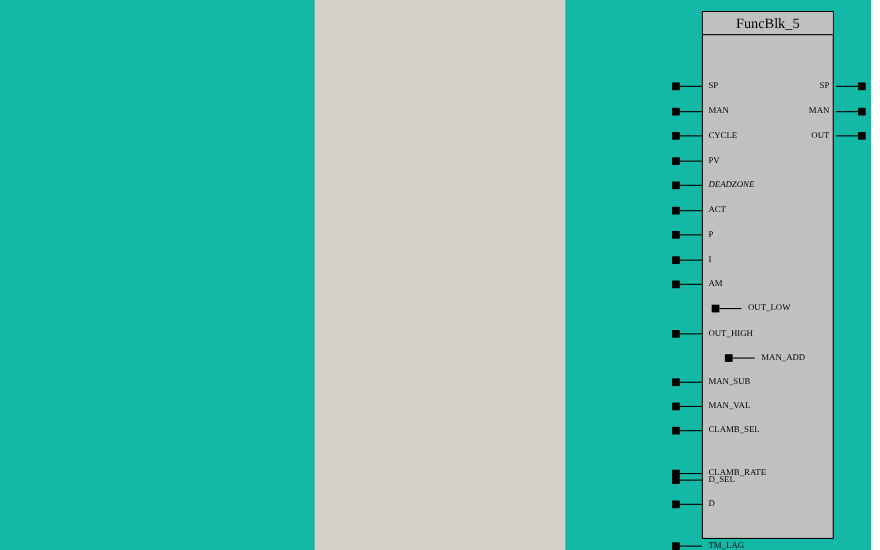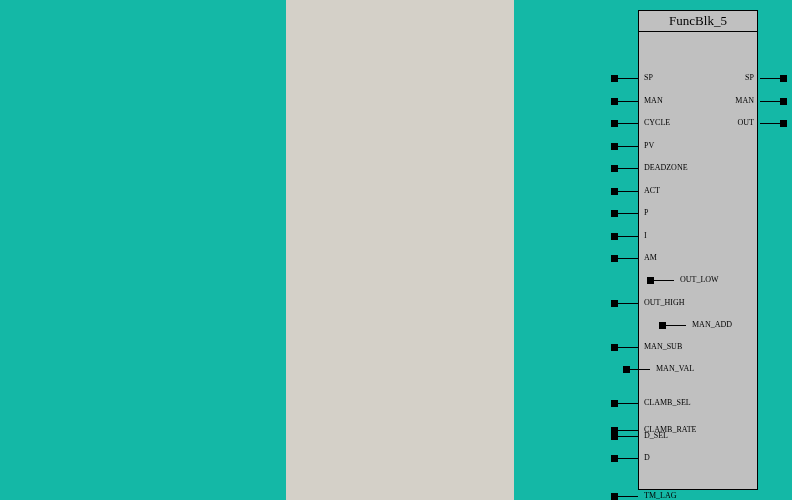--- a/index.html
+++ b/index.html
@@ -126,21 +126,21 @@
       <div class="pin pin-in" style="left:0;top:107px;width:120px;">
         <span class="term"></span>
         <span class="stub"></span>
         <span class="pin-label">CYCLE</span>
       </div>
       <div class="pin pin-in" style="left:0;top:130px;width:120px;text-decoration:underline;">
         <span class="term"></span>
         <span class="stub"></span>
         <span class="pin-label">PV</span>
       </div>
-      <div class="pin pin-in" style="left:0;top:152px;width:120px;">
+      <div class="pin pin-in" style="left:0;top:152px;width:120px;font-style:italic;">
         <span class="term"></span>
         <span class="stub"></span>
         <span class="pin-label">DEADZONE</span>
       </div>
       <div class="pin pin-in" style="left:0;top:175px;width:120px;">
         <span class="term"></span>
         <span class="stub"></span>
         <span class="pin-label">ACT</span>
       </div>
       <div class="pin pin-in" style="left:0;top:197px;width:120px;">
@@ -171,26 +171,26 @@
       <div class="pin pin-in" style="left:0;top:309px;width:120px;margin-left:48px;">
         <span class="term"></span>
         <span class="stub"></span>
         <span class="pin-label">MAN_ADD</span>
       </div>
       <div class="pin pin-in" style="left:0;top:331px;width:120px;text-align:right;">
         <span class="term"></span>
         <span class="stub"></span>
         <span class="pin-label">MAN_SUB</span>
       </div>
-      <div class="pin pin-in" style="left:0;top:353px;width:120px;margin-left:12px;">
+      <div class="pin pin-in" style="left:0;top:353px;width:120px;">
         <span class="term"></span>
         <span class="stub"></span>
         <span class="pin-label">MAN_VAL</span>
       </div>
-      <div class="pin pin-in" style="left:0;top:375px;width:120px;margin-top:12px;">
+      <div class="pin pin-in" style="left:0;top:375px;width:120px;">
         <span class="term"></span>
         <span class="stub"></span>
         <span class="pin-label">CLAMB_SEL</span>
       </div>
       <div class="pin pin-in" style="left:0;top:386px;width:120px;margin-top:28px;">
         <span class="term"></span>
         <span class="stub"></span>
         <span class="pin-label">CLAMB_RATE</span>
       </div>
       <div class="pin pin-in" style="left:0;top:420px;width:120px;padding-left:42px;">

